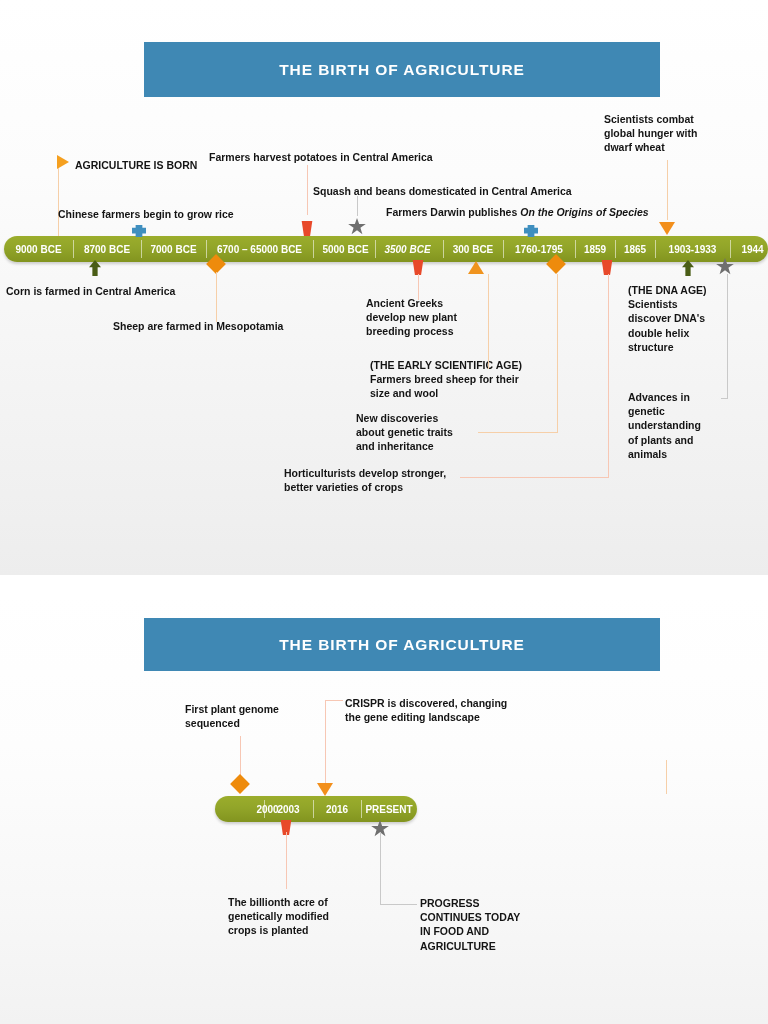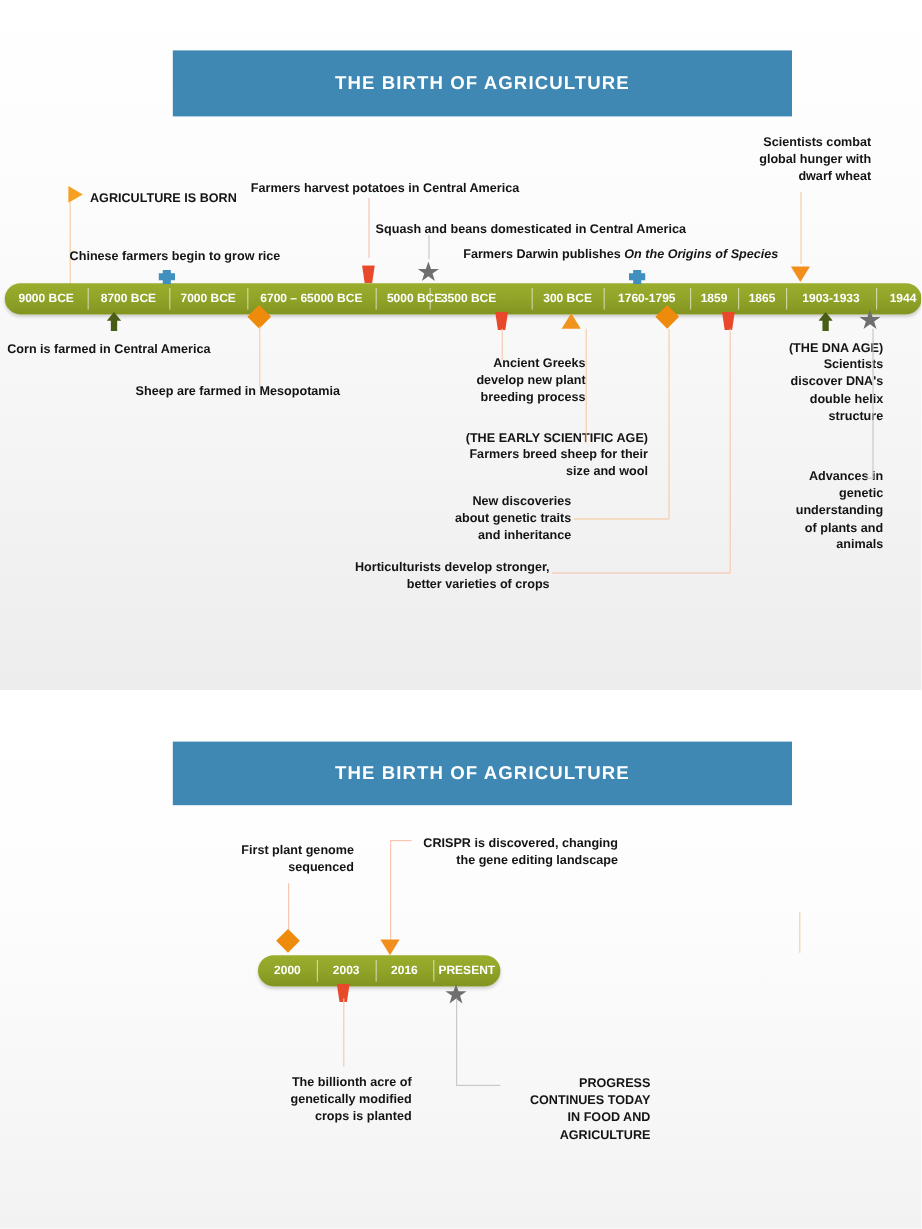--- a/index.html
+++ b/index.html
@@ -73,21 +73,21 @@
   .conn-h{height:1px;}
   .conn-grey{background:#c9c9c9;}
   .conn-pink{background:#f7c7b4;}
 
   
   .note{
     position:absolute;color:#141414;font-size:10.5px;font-weight:bold;
     line-height:1.35;white-space:nowrap;
   }
   .note.wrap{white-space:normal;}
-  .note.c{text-align:right;}
+  .note.c{text-align:left;}
   .note em{font-style:italic;}
 </style>
 </head>
 <body>
 
 <div class="page">
 
   <div class="slide slide1">
 
     <div class="banner" style="left:144px;top:42px;width:516px;height:55px;">
@@ -115,21 +115,21 @@
 dwarf wheat</div>
     <div class="conn conn-v" style="left:667px;top:160px;height:60px;"></div>
 
     <div class="bar" style="left:4px;top:236px;width:764px;">
       <div class="bar-inner">
         <div class="seg" style="left:0px;width:69px;">9000 BCE</div>
         <div class="seg" style="left:69px;width:68px;">8700 BCE</div>
         <div class="seg" style="left:137px;width:65px;">7000 BCE</div>
         <div class="seg" style="left:202px;width:107px;">6700 – 65000 BCE</div>
         <div class="seg" style="left:309px;width:65px;">5000 BCE</div>
-        <div class="seg" style="left:354px;width:65px;">3500 BCE</div>
+        <div class="seg" style="left:371px;width:65px;font-style:italic;">3500 BCE</div>
         <div class="seg" style="left:439px;width:60px;">300 BCE</div>
         <div class="seg" style="left:499px;width:72px;">1760-1795</div>
         <div class="seg" style="left:571px;width:40px;text-align:center;">1859</div>
         <div class="seg" style="left:611px;width:40px;">1865</div>
         <div class="seg" style="left:651px;width:75px;">1903-1933</div>
         <div class="seg" style="left:726px;width:45px;">1944</div>
 
       </div>
     </div>
 
@@ -162,21 +162,21 @@
 Farmers breed sheep for their
 size and wool</div>
     <div class="conn conn-v" style="left:488px;top:274px;height:95px;"></div>
 
     <div class="note wrap c" style="left:356px;top:411px;width:120px;white-space:pre-line;">New discoveries
 about genetic traits
 and inheritance</div>
     <div class="conn conn-h" style="left:478px;top:432px;width:79px;"></div>
     <div class="conn conn-v" style="left:557px;top:274px;height:159px;"></div>
 
-    <div class="note wrap c" style="left:268px;top:466px;width:190px;white-space:pre-line;">Horticulturists develop stronger,
+    <div class="note wrap c" style="left:284px;top:466px;width:190px;white-space:pre-line;">Horticulturists develop stronger,
 better varieties of crops</div>
     <div class="conn conn-h conn-pink" style="left:460px;top:477px;width:148px;"></div>
     <div class="conn conn-v conn-pink" style="left:608px;top:274px;height:204px;"></div>
 
     <div class="note wrap c" style="left:628px;top:283px;width:108px;white-space:pre-line;">(THE DNA AGE)
 Scientists
 discover DNA's
 double helix
 structure</div>
 
@@ -199,21 +199,21 @@
 sequenced</div>
     <div class="conn conn-v conn-pink" style="left:240px;top:140px;height:42px;"></div>
 
     <div class="note wrap c" style="left:345px;top:100px;width:170px;white-space:pre-line;">CRISPR is discovered, changing
 the gene editing landscape</div>
     <div class="conn conn-h conn-pink" style="left:325px;top:104px;width:18px;"></div>
     <div class="conn conn-v conn-pink" style="left:325px;top:104px;height:85px;"></div>
 
     <div class="bar" style="left:215px;top:200px;width:202px;">
       <div class="bar-inner">
-        <div class="seg" style="left:0px;width:49px;">2000</div>
+        <div class="seg" style="left:0px;width:49px;padding-left:28px;">2000</div>
         <div class="seg" style="left:49px;width:49px;text-align:right;">2003</div>
         <div class="seg" style="left:98px;width:48px;">2016</div>
         <div class="seg" style="left:146px;width:56px;">PRESENT</div>
       </div>
     </div>
 
     <div class="marker m-diamond" style="left:233px;top:181px;"></div>
     <div class="marker m-downtri" style="left:317px;top:187px;"></div>
     <div class="marker m-redpin" style="left:279px;top:224px;"></div>
     <div class="marker m-star" style="left:371px;top:224px;"></div>

